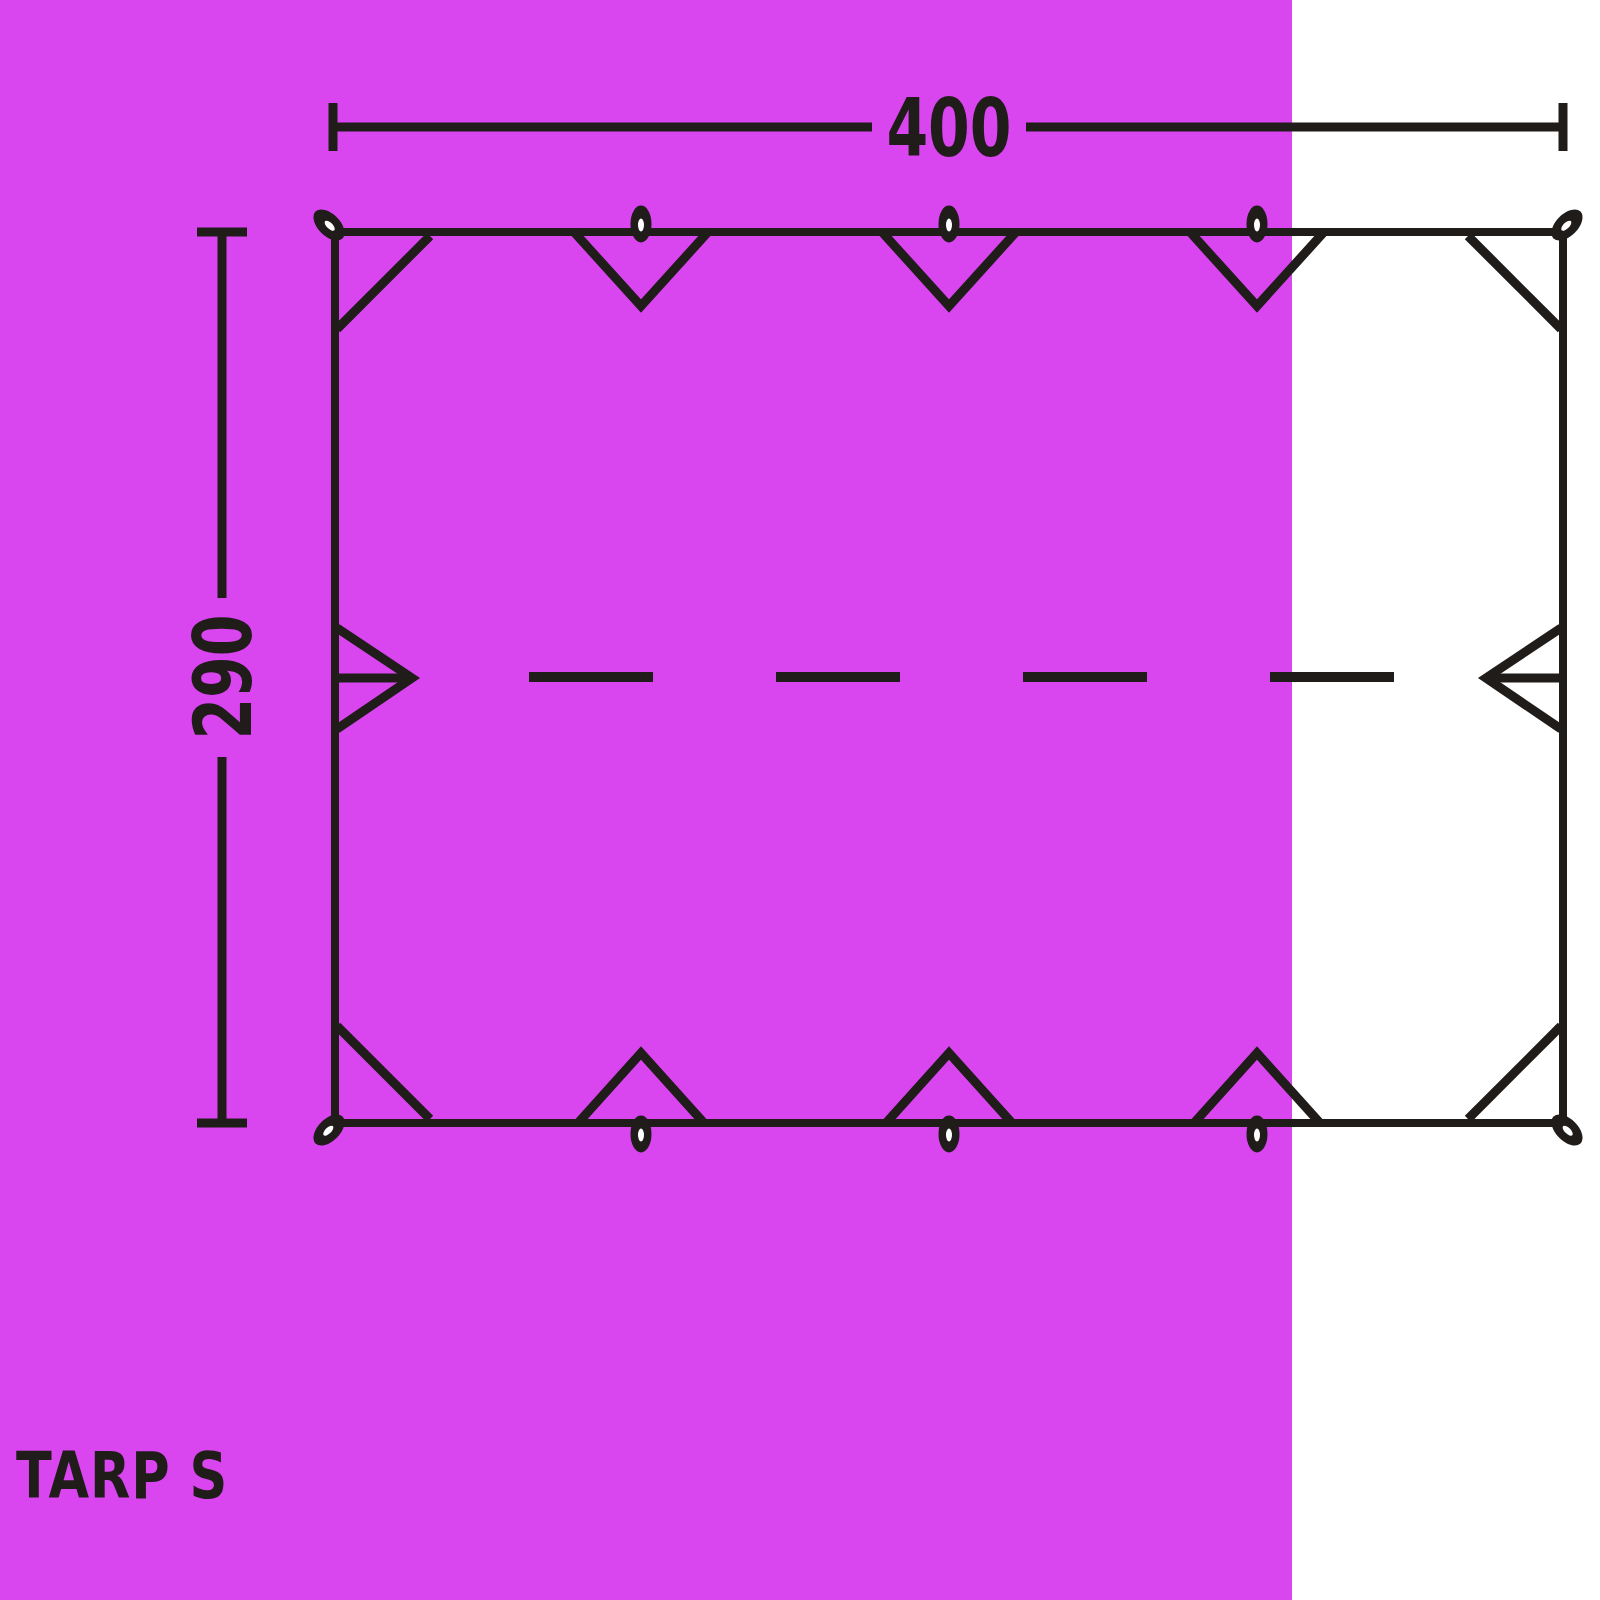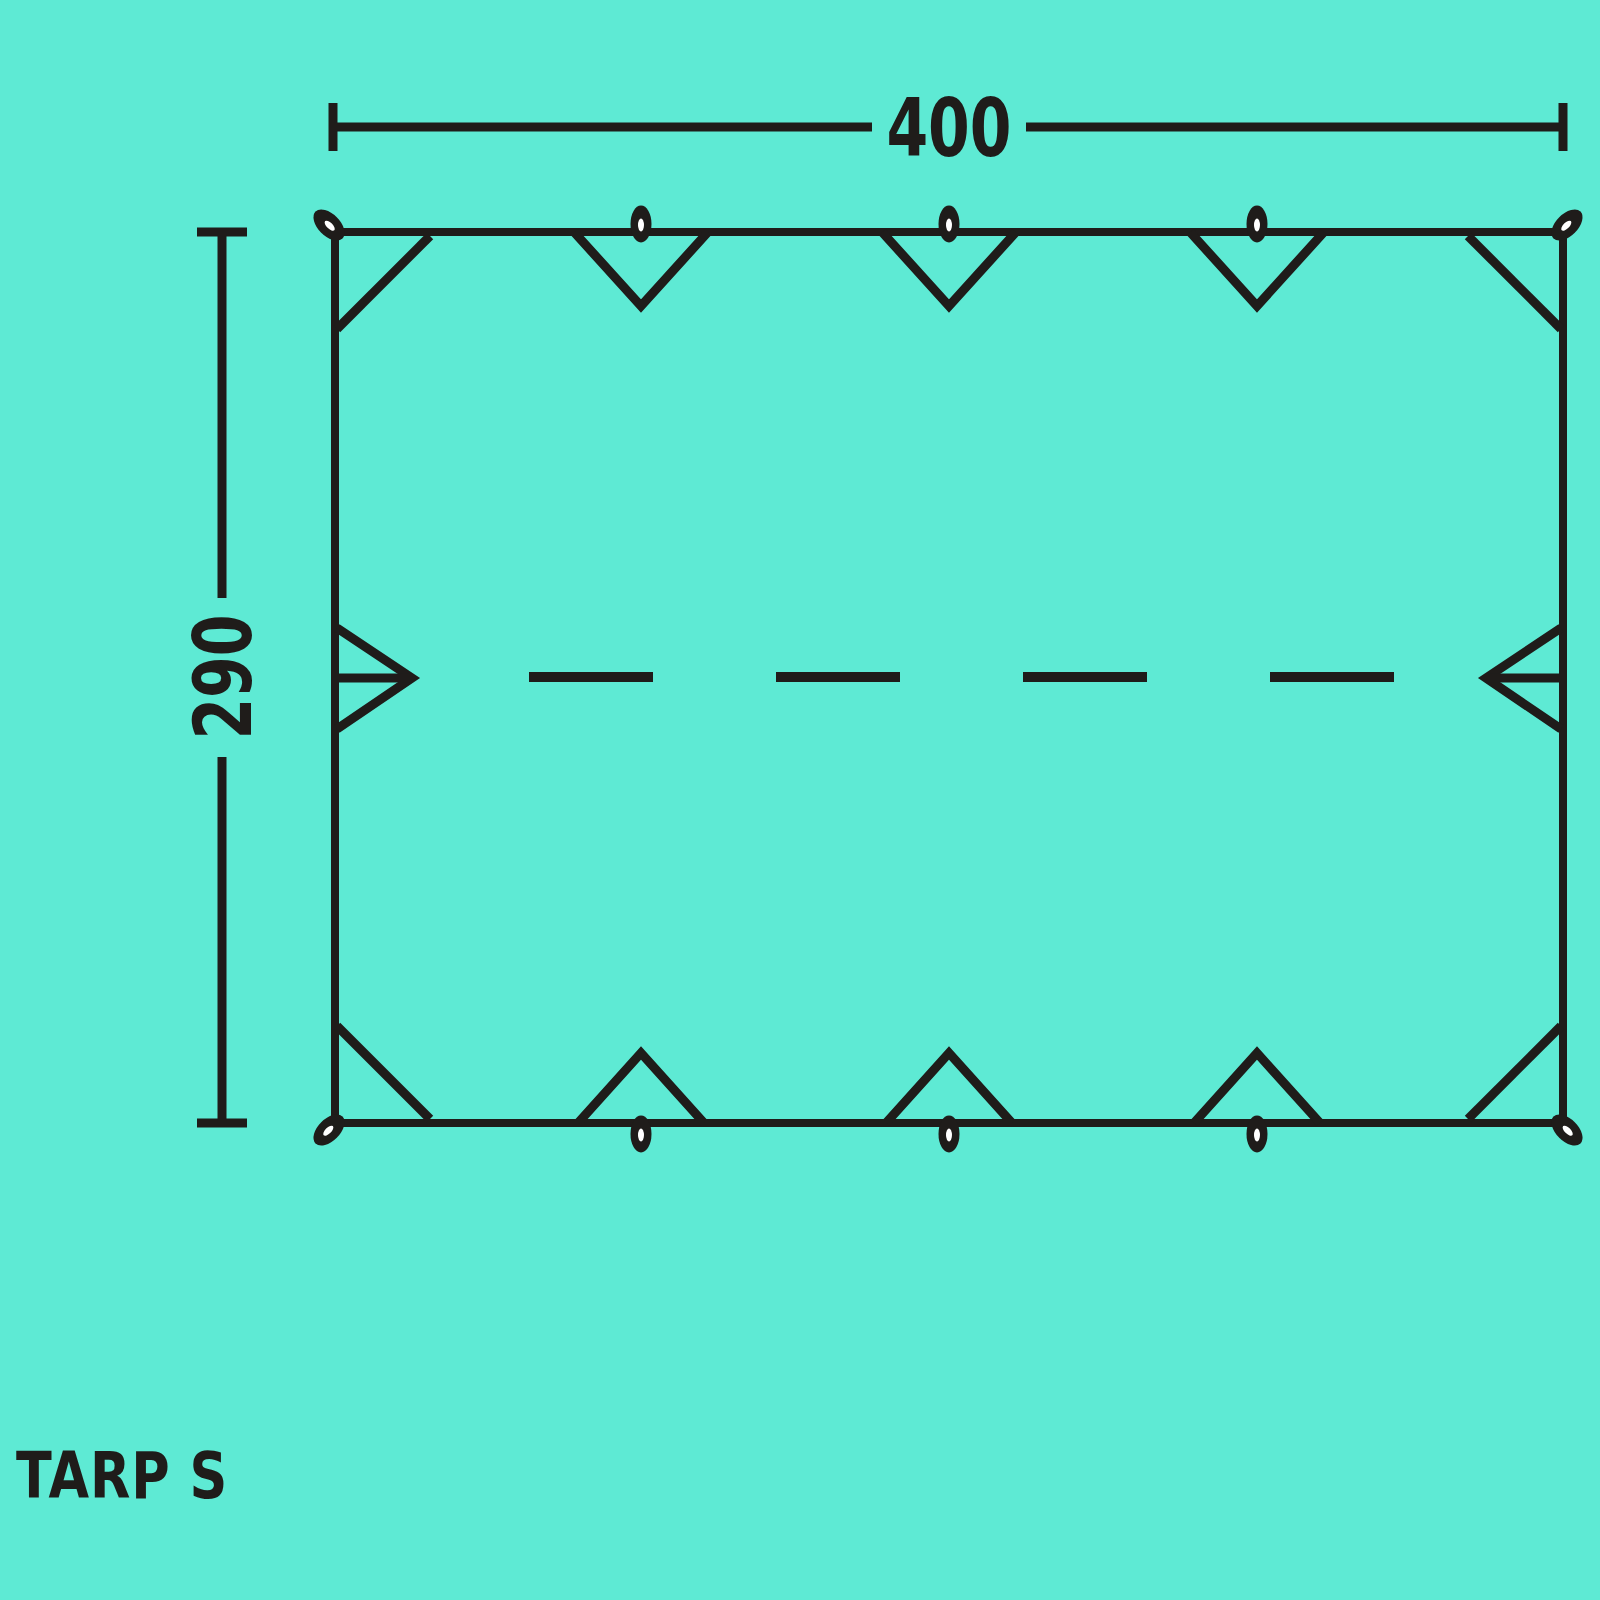--- a/index.html
+++ b/index.html
@@ -6,23 +6,23 @@
     margin: 0;
     padding: 0;
     background: #ffffff;
     width: 1600px;
     height: 1600px;
     overflow: hidden;
     font-family: "DejaVu Sans", sans-serif;
   }
   .stage {
     position: relative;
-    width: 1600px;
+    width: 1292px;
     height: 1600px;
-    background: #5eead4;
+    background: #d946ef;
   }
   svg { display: block; }
   .ink-stroke {
     stroke: #1f1c1a;
     fill: none;
   }
   .ink-fill {
     fill: #1f1c1a;
     stroke: none;
   }

